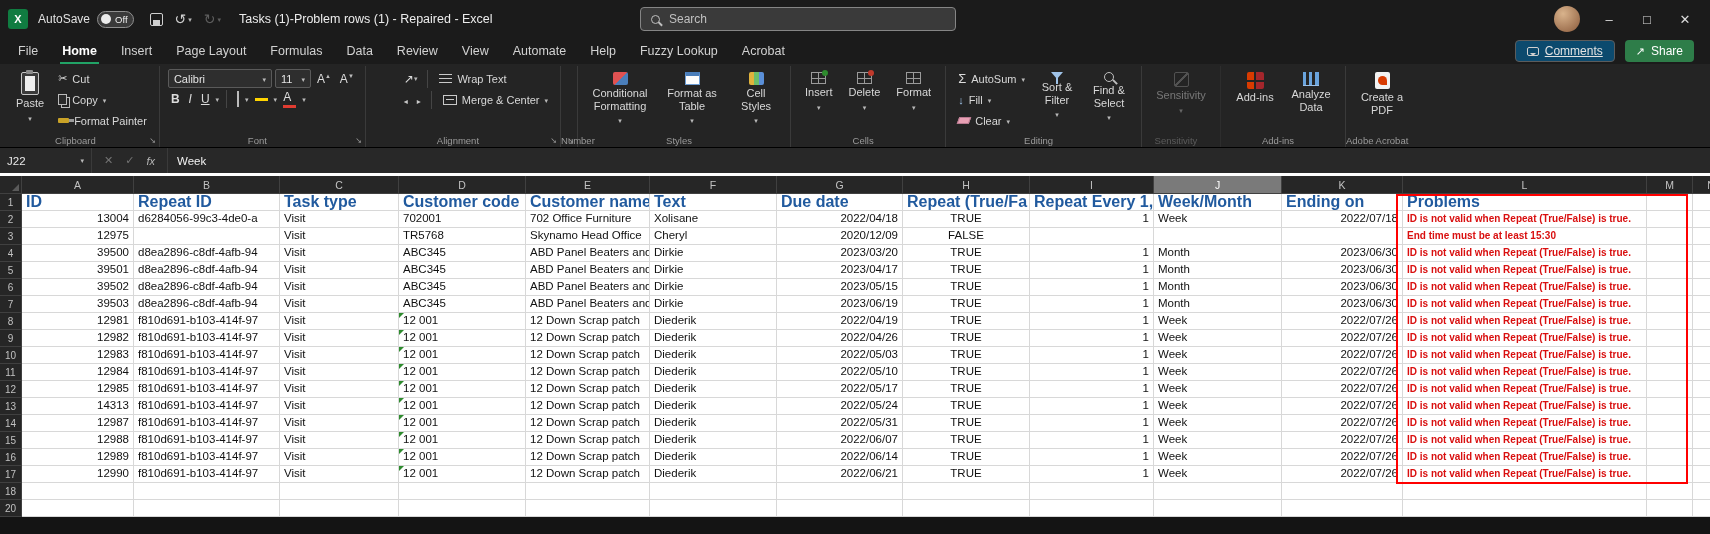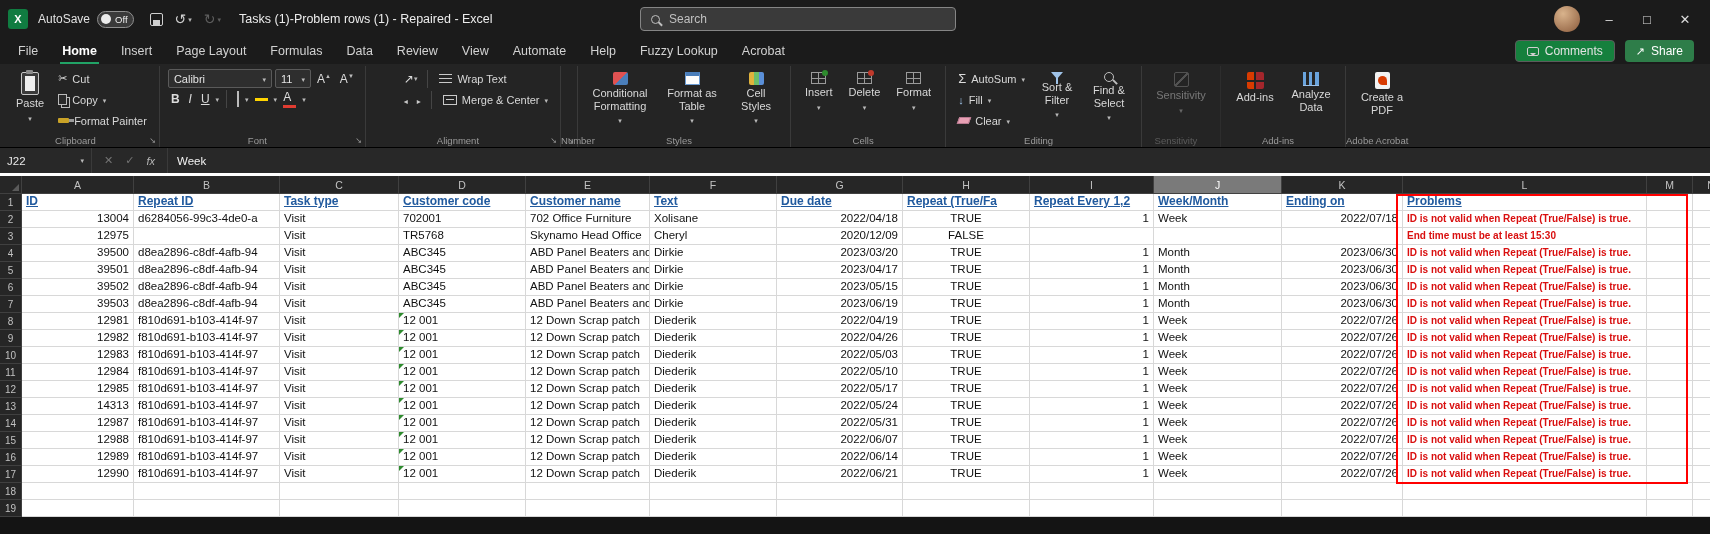--- a/index.html
+++ b/index.html
@@ -43,21 +43,21 @@
   
   .menubar{height:26px;background:#1b1b1b;display:flex;align-items:center;padding:0 6px;}
   .tab{padding:0 12px;font-size:12.5px;color:#d2d2d2;height:100%;display:flex;align-items:center;
        position:relative;white-space:nowrap;}
   .tab.active{color:#fff;font-weight:bold;}
   .tab.active::after{content:"";position:absolute;left:10px;right:10px;bottom:0;height:2.5px;
                      background:var(--green);}
   .menubar-right{margin-left:auto;display:flex;gap:10px;align-items:center;padding-right:10px;}
   .pill{display:flex;align-items:center;gap:6px;height:22px;padding:0 11px;border-radius:4px;
         font-size:12px;white-space:nowrap;}
-  .comments-pill{border:1px solid #5c5c5c;background:#15803d;color:#e2e2e2;}
+  .comments-pill{border:1px solid #5c5c5c;background:#0c4a6e;color:#e2e2e2;text-decoration:underline;}
   .share-pill{background:var(--share);color:#fff;}
   .ic-bubble{width:12px;height:9px;border:1.2px solid #cfcfcf;border-radius:2px;position:relative;}
   .ic-bubble::after{content:"";position:absolute;left:2px;bottom:-4px;border:3px solid transparent;
                     border-top-color:#cfcfcf;}
   .ic-share{font-size:11px;color:#fff;}
 
   
   .ribbon{height:84px;background:#242424;display:flex;align-items:stretch;padding:2px 2px 0;
           border-bottom:1px solid #000;}
   .group{position:relative;display:flex;align-items:flex-start;gap:4px;padding:3px 8px 16px;
@@ -152,21 +152,21 @@
                     border-bottom:7px solid #5a5a5a;}
   .ch.selcol{background:var(--selcol);color:#fff;}
   .grid-row{display:flex;height:17px;}
   .rn{flex:none;width:22px;background:#262626;color:#c2c2c2;font-size:10px;display:flex;
       align-items:center;justify-content:center;border-right:1px solid #404040;
       border-bottom:1px solid #404040;}
   .cell{flex:none;border-right:1px solid #d8d8d8;border-bottom:1px solid #d8d8d8;font-size:11.5px;
         color:#111;padding:0 4px;line-height:15.5px;white-space:nowrap;overflow:hidden;
         position:relative;background:#fff;}
   .cell.r{text-align:right;} .cell.c{text-align:center;}
-  .cell.hdr{font-weight:bold;color:var(--hblue);font-size:12px;text-decoration:underline;}
+  .cell.hdr{font-weight:bold;color:var(--hblue);font-size:16px;}
   .cell.prob{color:var(--pred);font-weight:bold;font-size:10px;line-height:16px;}
   .cell.flag::before{content:"";position:absolute;top:0;left:0;border-top:5px solid #2e8b2e;
                      border-right:5px solid transparent;}
   .red-overlay{position:absolute;left:1396px;top:18px;width:292px;height:290px;
                border:2px solid var(--pborder);pointer-events:none;}
   .bottom-strip{position:absolute;left:0;bottom:0;width:100%;height:17px;background:#141414;}
 </style>
 </head>
 <body>
 
@@ -761,21 +761,21 @@
           <div class="cell r" style="width: 126px;"></div>
           <div class="cell c" style="width: 127px;"></div>
           <div class="cell r" style="width: 124px;"></div>
           <div class="cell" style="width: 128px;"></div>
           <div class="cell r" style="width: 121px;"></div>
           <div class="cell" style="width: 244px;"></div>
           <div class="cell" style="width: 46px;"></div>
           <div class="cell" style="width: 37px;"></div>
         </div>
         <div class="grid-row">
-          <div class="rn">19</div>
+          <div class="rn">20</div>
           <div class="cell r" style="width: 112px;"></div>
           <div class="cell" style="width: 146px;"></div>
           <div class="cell" style="width: 119px;"></div>
           <div class="cell" style="width: 127px;"></div>
           <div class="cell" style="width: 124px;"></div>
           <div class="cell" style="width: 127px;"></div>
           <div class="cell r" style="width: 126px;"></div>
           <div class="cell c" style="width: 127px;"></div>
           <div class="cell r" style="width: 124px;"></div>
           <div class="cell" style="width: 128px;"></div>

